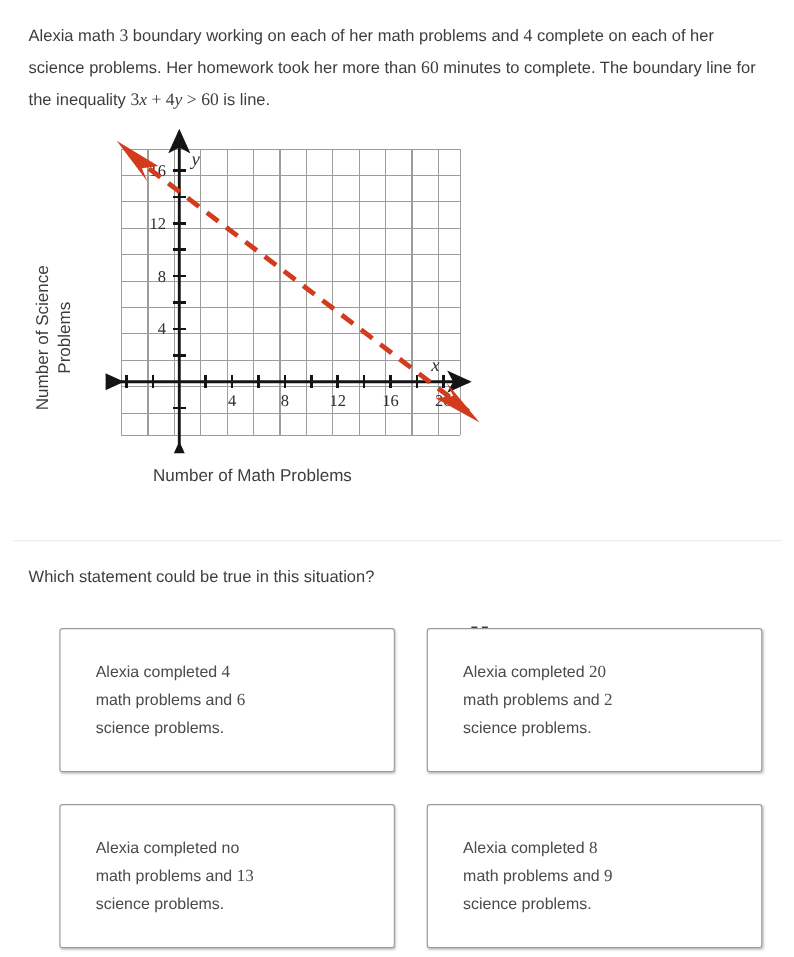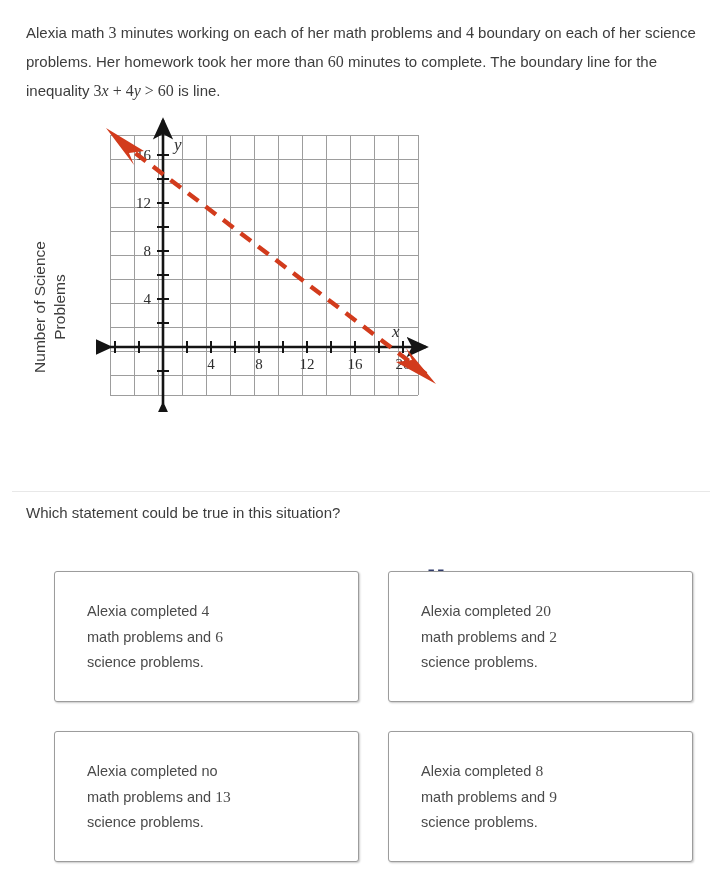--- a/index.html
+++ b/index.html
@@ -83,21 +83,21 @@
     top: 491px;
     width: 698px;
     height: 1px;
     background: #e8e8e8;
   }
 
   
   .question {
     position: absolute;
     left: 26px;
-    top: 504px;
+    top: 516px;
     font-size: 15px;
     color: #3d3d3d;
   }
 
   
   .choices {
     position: absolute;
     left: 54px;
     top: 571px;
     width: 648px;
@@ -124,28 +124,29 @@
     font-size: 14.5px;
     line-height: 25px;
     color: #4a4a4a;
   }
   .choice-text .num { font-size: 15.5px; }
 </style>
 </head>
 <body>
 
 <div class="stem">
-  <span>Alexia math </span><span class="num">3</span><span> minutes working on each of her math problems and </span><span class="num">4</span><span> boundary on each of her</span>
+  <span>Alexia math </span><span class="num">3</span><span> boundary working on each of her math problems and </span><span class="num">4</span><span> complete on each of her</span>
   <span>science problems. Her homework took her more than </span><span class="num">60</span><span> minutes to complete. The boundary</span>
   <span>line for the inequality </span><span class="mathexpr"><span class="num">3</span><span class="mvar">x</span> + <span class="num">4</span><span class="mvar">y</span> &gt; <span class="num">60</span></span><span> is line.</span>
 </div>
 
 <div class="figure">
 
   <div class="ylabel">Number of Science Problems</div>
+  <div class="xlabel">Number of Math Problems</div>
 
   <svg class="plot" viewBox="0 0 350 300" width="350" height="300">
 
     <g stroke="#9d9d9d" stroke-width="1" shape-rendering="crispEdges">
 
       <line x1="14.5" y1="23" x2="14.5" y2="283"></line>
       <line x1="38.5" y1="23" x2="38.5" y2="283"></line>
       <line x1="62.5" y1="23" x2="62.5" y2="283"></line>
       <line x1="86.5" y1="23" x2="86.5" y2="283"></line>
       <line x1="110.5" y1="23" x2="110.5" y2="283"></line>

